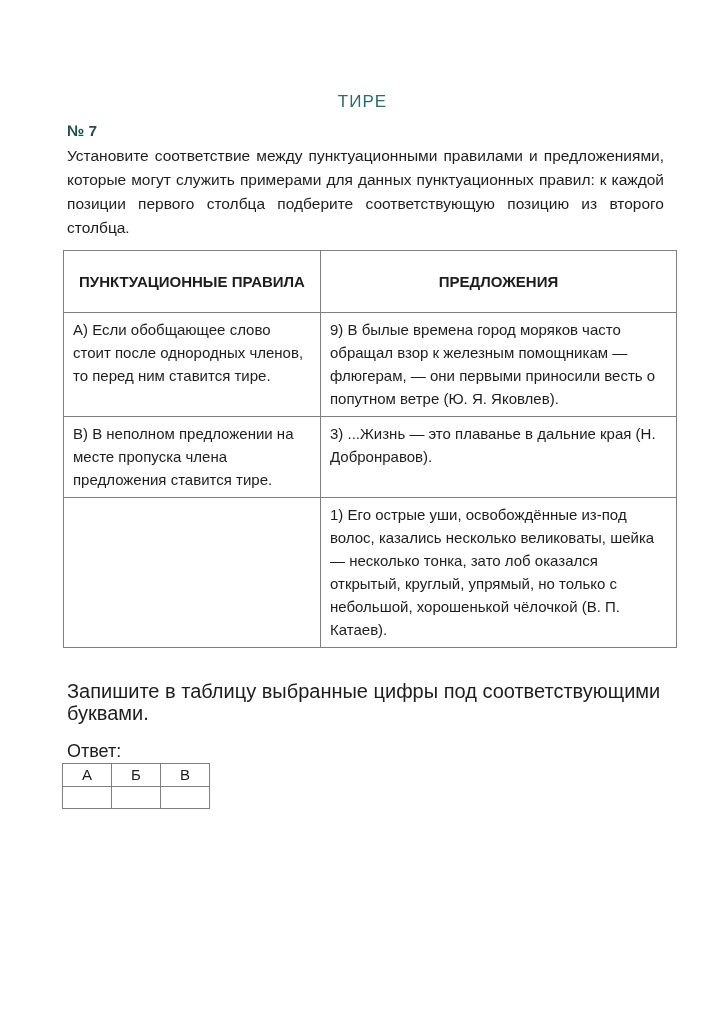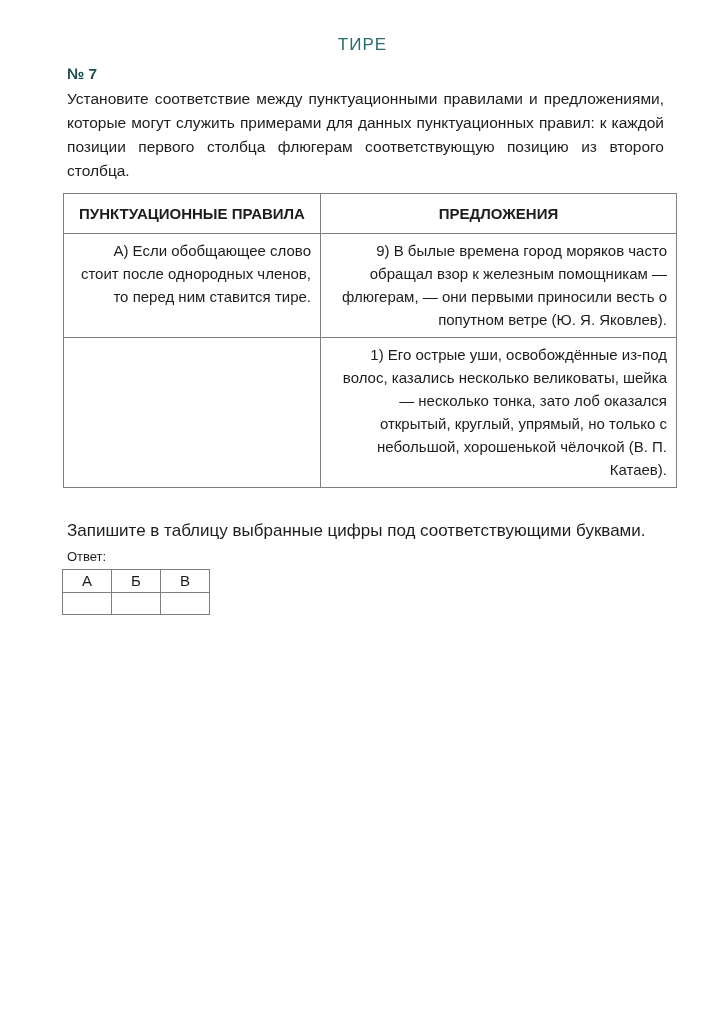--- a/index.html
+++ b/index.html
@@ -7,21 +7,21 @@
   body {
     width: 725px; height: 1024px;
     background: #ffffff;
     font-family: "Liberation Sans", sans-serif;
     color: #1d1d1d;
     overflow: hidden;
   }
   .page { position: relative; width: 725px; height: 1024px; }
 
   .doc-title {
-    padding-top: 35px;
+    padding-top: 92px;
     text-align: center;
     font-size: 17px;
     line-height: 20px;
     letter-spacing: 1px;
     color: #2b6b6b;
   }
   .task-number {
     margin: 8px 61px 0 67px;
     font-weight: bold;
     font-size: 15.5px;
@@ -41,38 +41,38 @@
     width: 613px;
     table-layout: fixed;
   }
   table.match-table col.c-rules { width: 257px; }
   table.match-table col.c-sentences { width: 356px; }
   table.match-table th, table.match-table td {
     border: 1px solid #7f7f7f;
     font-size: 15px;
     line-height: 23px;
     vertical-align: top;
-    text-align: right;
+    text-align: left;
     padding: 5px 9px 6px 9px;
   }
   table.match-table th {
     text-align: center;
     font-weight: bold;
-    padding: 8px 4px;
+    padding: 19px 4px;
   }
   .author { }
 
   .write-instruction {
     margin: 32px 61px 0 67px;
-    font-size: 17px;
+    font-size: 20px;
     line-height: 22px;
   }
   .answer-label {
-    margin: 4px 61px 1px 67px;
-    font-size: 13px;
+    margin: 16px 61px 1px 67px;
+    font-size: 18px;
     line-height: 22px;
   }
   table.answer-table {
     margin-left: 62px;
     border-collapse: collapse;
   }
   table.answer-table td {
     border: 1px solid #7f7f7f;
     width: 49px;
     height: 22px;
@@ -84,35 +84,39 @@
 </style>
 </head>
 <body>
 
 <div class="page">
 
   <div class="doc-title">ТИРЕ</div>
 
   <div class="task-number">№ 7</div>
 
-  <div class="task-instruction">Установите соответствие между пунктуационными правилами и предложениями, которые могут служить примерами для данных пунктуационных правил: к каждой позиции первого столбца флюгерам соответствующую позицию из второго столбца.</div>
+  <div class="task-instruction">Установите соответствие между пунктуационными правилами и предложениями, которые могут служить примерами для данных пунктуационных правил: к каждой позиции первого столбца подберите соответствующую позицию из второго столбца.</div>
 
   <table class="match-table">
     <colgroup>
         <col class="c-rules">
         <col class="c-sentences">
       </colgroup>
     <tbody>
         <tr>
       <th>ПУНКТУАЦИОННЫЕ ПРАВИЛА</th>
       <th>ПРЕДЛОЖЕНИЯ</th>
     </tr>
     <tr>
       <td>А) Если обобщающее слово стоит после однородных членов, то перед ним ставится тире.</td>
       <td><span>9) В былые времена город моряков часто обращал взор к железным помощникам — флюгерам, — они первыми приносили весть о попутном ветре </span><span class="author">(Ю. Я. Яковлев).</span></td>
+    </tr>
+    <tr>
+      <td>В) В неполном предложении на месте пропуска члена предложения ставится тире.</td>
+      <td><span>3) ...Жизнь — это плаванье в дальние края </span><span class="author">(Н. Добронравов).</span></td>
     </tr>
     <tr>
       <td></td>
       <td><span>1) Его острые уши, освобождённые из-под волос, казались несколько великоваты, шейка — несколько тонка, зато лоб оказался открытый, круглый, упрямый, но только с небольшой, хорошенькой чёлочкой </span><span class="author">(В. П. Катаев).</span></td>
     </tr>
   </tbody>
     </table>
 
   <div class="write-instruction">Запишите в таблицу выбранные цифры под соответствующими буквами.</div>
 

